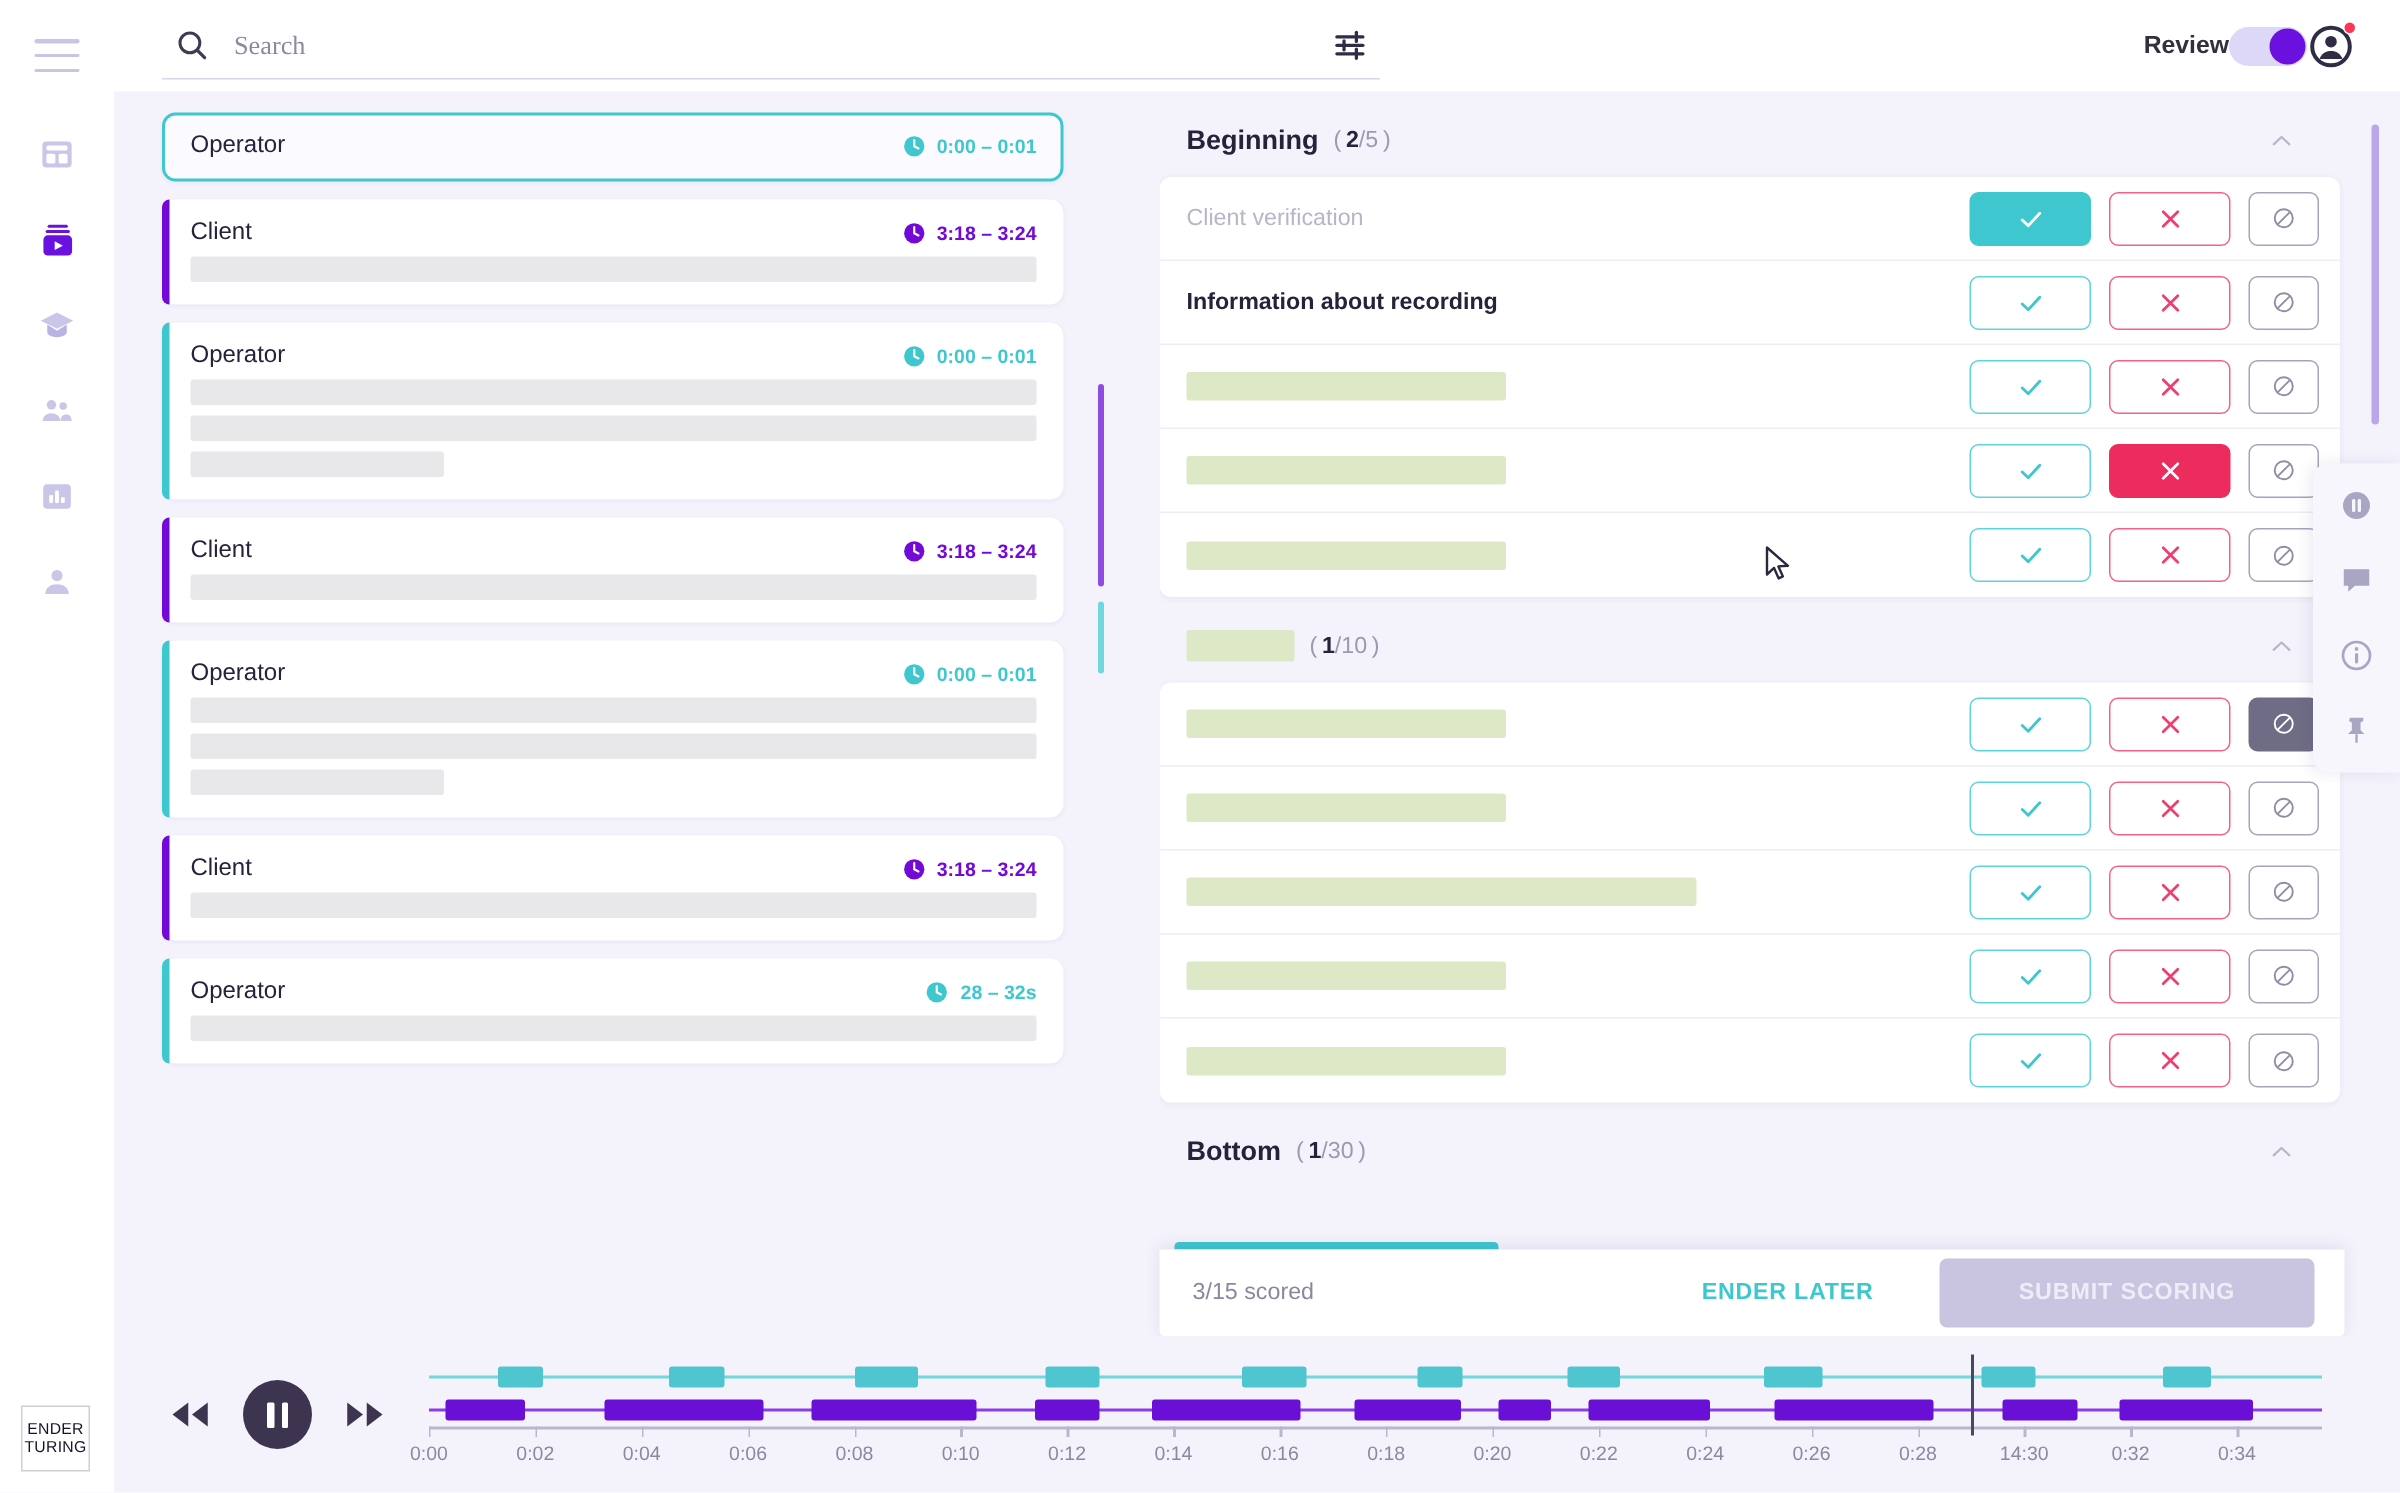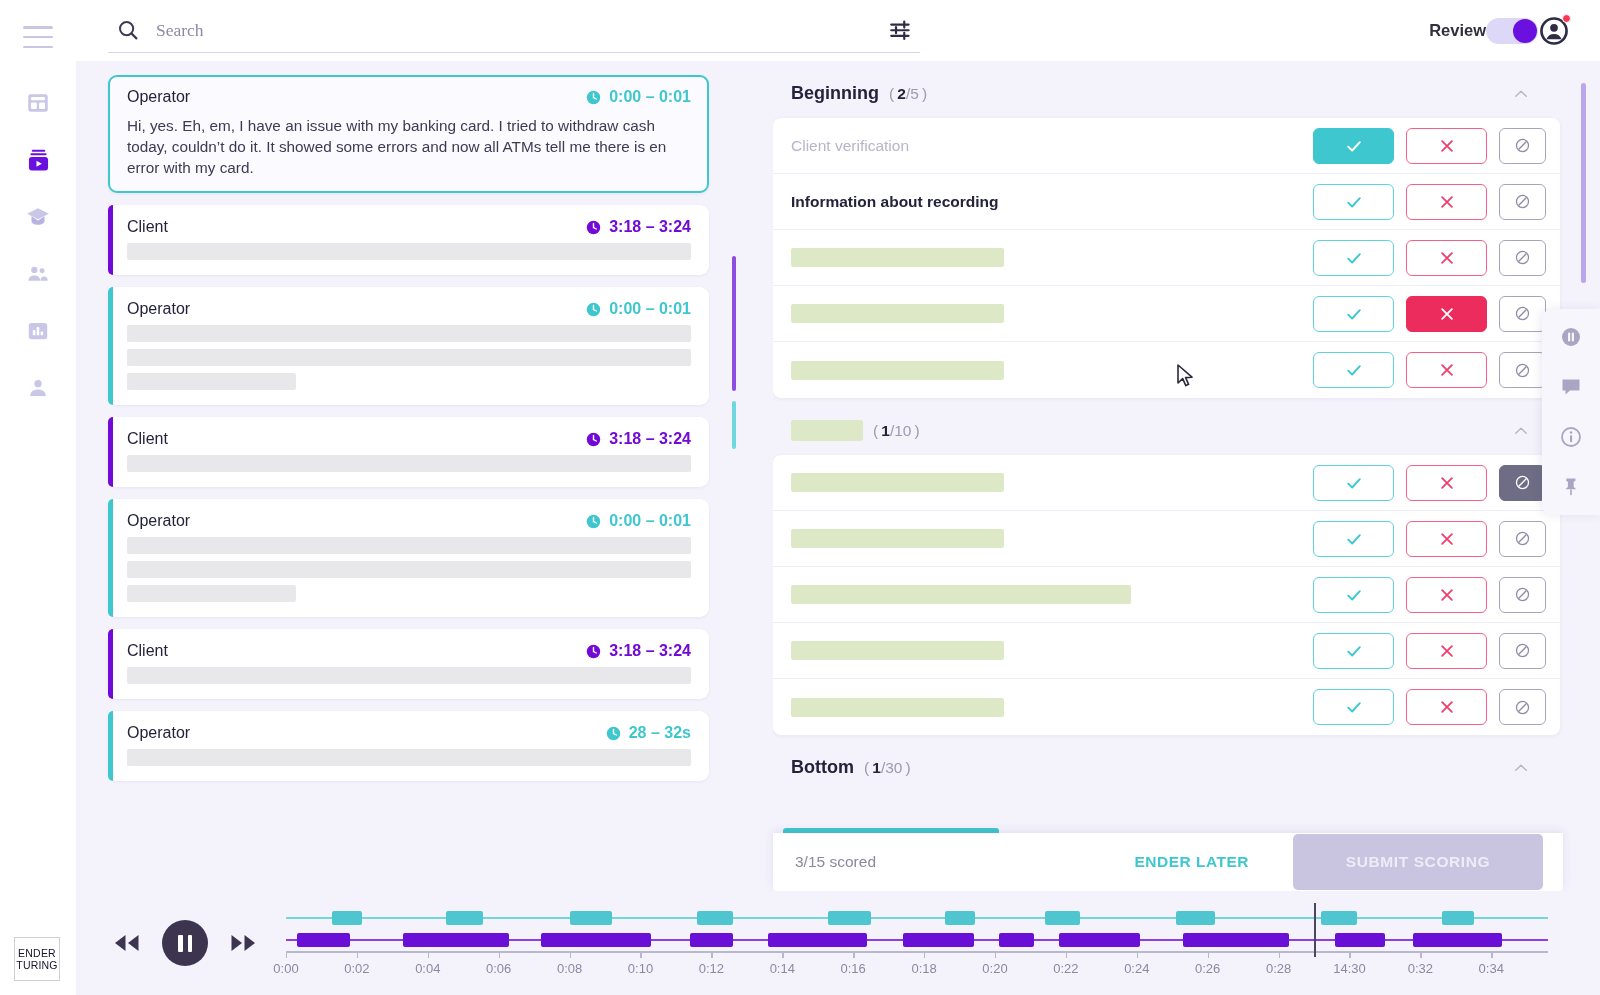--- a/index.html
+++ b/index.html
@@ -65,21 +65,21 @@
   .msg::before { content: ""; position: absolute; left: 0; top: 0; bottom: 0; width: 5px;
     border-radius: 9px 0 0 9px; }
   .msg.op::before { background: #3fc7cf; }
   .msg.cl::before { background: #7209d6; }
   .msg.active { border: 2.2px solid #3fc7cf; padding: 11px 16px 13px 17px;
     background: #fbfaff; }
   .msg.active::before { display: none; }
   .msg-head { display: flex; align-items: center; }
   .msg-who { font-size: 16px; font-weight: 400; color: #24233b; }
   .msg-time { margin-left: auto; display: flex; align-items: center; gap: 8px;
-    font-size: 16px; font-weight: 600; }
+    font-size: 13px; font-weight: 600; }
   .msg.op .msg-time { color: #3fc7cf; }
   .msg.cl .msg-time { color: #7209d6; }
   .clock { width: 15px; height: 15px; border-radius: 50%; display: block; }
   .msg-body { margin-top: 9px; font-size: 15.3px; line-height: 21px; color: #3c3b52; }
   .bar { height: 17px; border-radius: 2px; background: #e8e7e9; margin-top: 7px; }
 
   
   .tr-scroll { position: absolute; right: 12px; top: 195px; width: 4px; height: 135px;
     border-radius: 2px; background: #8e4de0; }
   .tr-scroll2 { position: absolute; right: 12px; top: 340px; width: 4px; height: 48px;
@@ -119,21 +119,21 @@
 
   
   .action-panel { position: absolute; left: 697px; bottom: 0; width: 790px; z-index: 25; }
   .action-prog { height: 5px; width: 216px; background: #3fc7cf; border-radius: 3px 3px 0 0; margin-left: 10px; }
   .action-bar { height: 58px; background: #fff; border-radius: 0 0 4px 4px;
     box-shadow: 0 -2px 10px rgba(60,50,120,.10); display: flex; align-items: center;
     padding: 0 20px 0 22px; }
   .scored-txt { font-size: 15.5px; color: #8a889e; }
   .score-later { margin-left: auto; font-size: 15.5px; font-weight: 700; color: #3fc7cf;
     letter-spacing: .5px; cursor: pointer; }
-  .submit-btn { margin-left: 44px; width: 250px; height: 56px; border-radius: 5px;
+  .submit-btn { margin-left: 44px; width: 250px; height: 46px; border-radius: 5px;
     background: #c9c4e0; color: #eeecf7; font-size: 15.5px; font-weight: 700;
     letter-spacing: .6px; display: flex; align-items: center; justify-content: center;
     cursor: not-allowed; }
 
   
   .edge-tools { position: absolute; right: 0; top: 248px; width: 58px;
     background: #f7f6fd; border-radius: 10px 0 0 10px;
     box-shadow: -2px 0 10px rgba(60,50,120,.10);
     padding: 16px 0 16px 0; display: flex; flex-direction: column;
     align-items: center; gap: 26px; z-index: 45; }
@@ -266,21 +266,20 @@
             <div class="msg-head">
               <span class="msg-who">Operator</span>
               <span class="msg-time">
                 <svg class="clock" viewBox="0 0 16 16">
                   <circle cx="8" cy="8" r="7.2" fill="#3fc7cf"></circle>
                   <path d="M8 3.6 V8 L11 9.6" stroke="#ffffff" stroke-width="1.5" fill="none" stroke-linecap="round"></path>
                 </svg>
                 <span>0:00 – 0:01</span>
               </span>
             </div>
-            <div class="msg-body">Hi, yes. Eh, em, I have an issue with my banking card. I tried to withdraw cash today, couldn’t do it. It showed some errors and now all ATMs tell me there is en error with my card.</div>
           </div>
           <div class="msg cl">
             <div class="msg-head">
               <span class="msg-who">Client</span>
               <span class="msg-time">
                 <svg class="clock" viewBox="0 0 16 16">
                   <circle cx="8" cy="8" r="7.2" fill="#7209d6"></circle>
                   <path d="M8 3.6 V8 L11 9.6" stroke="#ffffff" stroke-width="1.5" fill="none" stroke-linecap="round"></path>
                 </svg>
                 <span>3:18 – 3:24</span>

